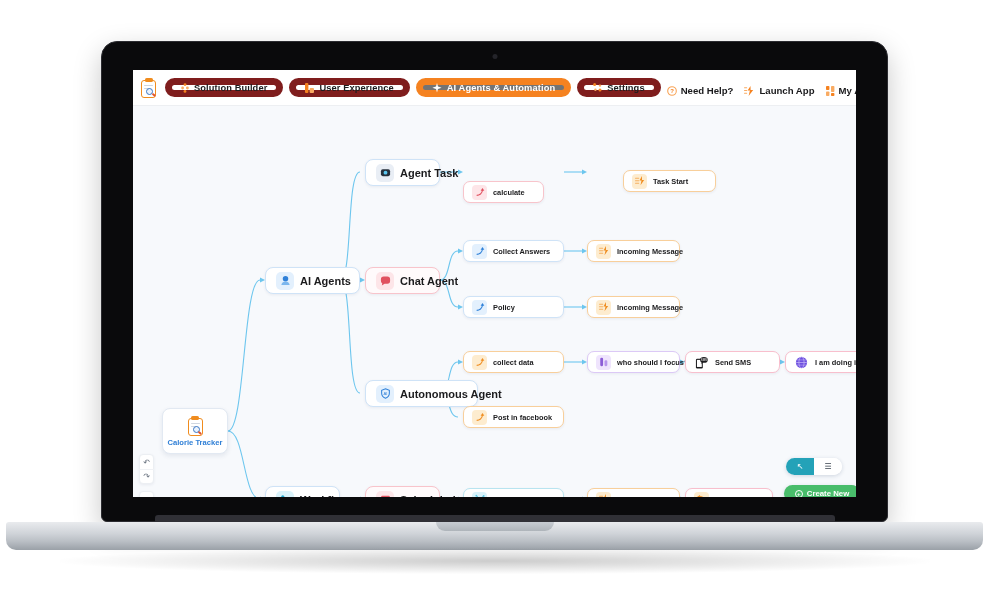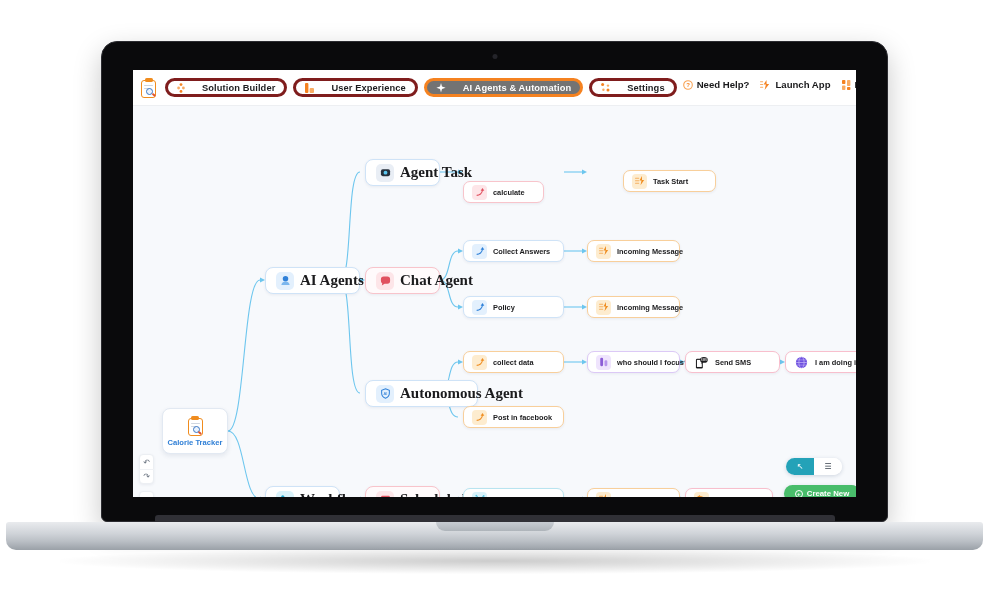--- a/index.html
+++ b/index.html
@@ -53,29 +53,29 @@
 
   
   .toolbar {
     position: absolute; left: 0; top: 0; width: 723px; height: 36px;
     background: #ffffff; display: flex; align-items: center;
     padding: 0 8px 0 7px; gap: 6px;
     border-bottom: 1px solid #edeff2;
   }
   .app-logo { width: 17px; height: 20px; position: relative; flex: none; margin-right: 2px; }
   .pill {
-    display: inline-flex; align-items: center; gap: 17px;
+    display: inline-flex; align-items: center; gap: 5px;
     height: 19px; padding: 0 9px;
-    border: 3px solid #7f1d1d; border-radius: 10px;
+    border: 7px solid #7f1d1d; border-radius: 10px;
     background: #fff; color: #1d1d1f;
     font-size: 9.3px; font-weight: 700; letter-spacing: .1px;
     white-space: nowrap; cursor: pointer;
   }
   .pill.active { background: #737373; border-color: #f58220; color: #fff; }
-  .toolbar-right { margin-left: auto; display: flex; align-items: flex-start; gap: 11px; padding-right: 2px; }
+  .toolbar-right { margin-left: auto; display: flex; align-items: flex-end; gap: 11px; padding-right: 2px; }
   .tr-item {
     display: inline-flex; align-items: center; gap: 4px;
     font-size: 9.6px; font-weight: 700; color: #19191b; white-space: nowrap; cursor: pointer;
   }
   .avatar {
     width: 17px; height: 17px; border-radius: 50%;
     background: #f0d9c5; position: relative; overflow: hidden; flex:none;
   }
   .avatar:before { content:""; position:absolute; left:4px; top:2px; width:9px; height:8px;
     background:#8b5a3c; border-radius:5px 5px 3px 3px; }
@@ -98,21 +98,21 @@
     padding: 0 8px; cursor: pointer;
   }
   .node .ico {
     flex: none; width: 15px; height: 15px; border-radius: 4px;
     display: flex; align-items: center; justify-content: center;
     font-size: 9px; line-height: 1;
   }
   .node .lbl { font-size: 7.4px; font-weight: 700; color: #1b1b1d; white-space: nowrap; }
   .node.big { height: 27px; padding: 0 10px; border-radius: 8px; }
   .node.big .ico { width: 18px; height: 18px; border-radius: 5px; font-size: 11px; }
-  .node.big .lbl { font-size: 15px; font-family: Liberation Serif, serif; }
+  .node.big .lbl { font-size: 11px; }
   .node.small { height: 22px; }
 
   .nd-blue   { border-color: #cfe3f7; }
   .nd-red    { border-color: #f8c4cb; }
   .nd-orange { border-color: #f8cf9b; }
   .nd-purple { border-color: #dcc9f6; }
   .nd-cyan   { border-color: #b8e4f0; }
   .nd-pink   { border-color: #f8bfcd; }
 
   .ic-blue   { background:#e3f0fd; color:#2f80d8; }

